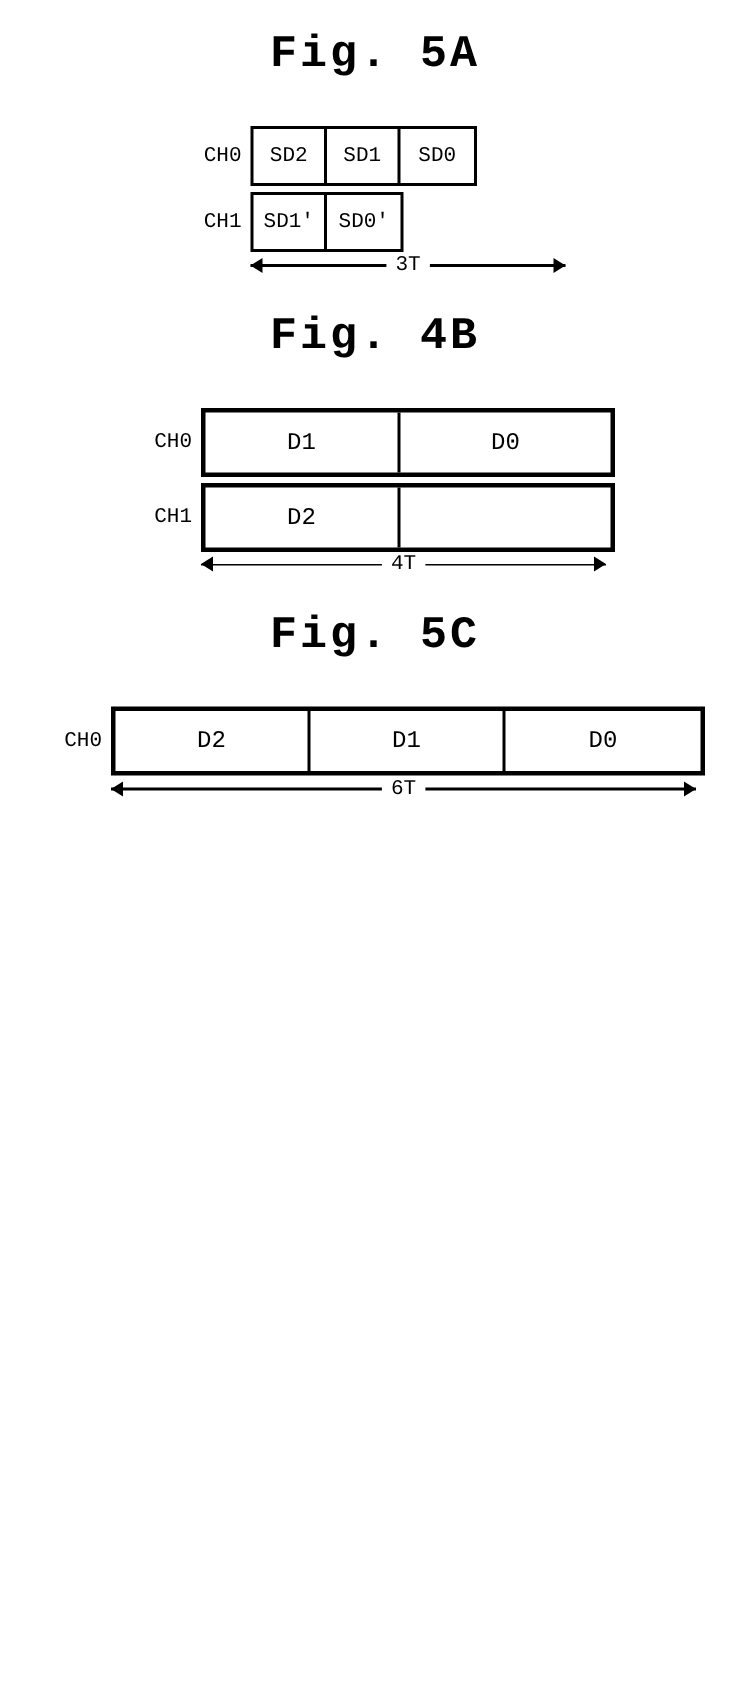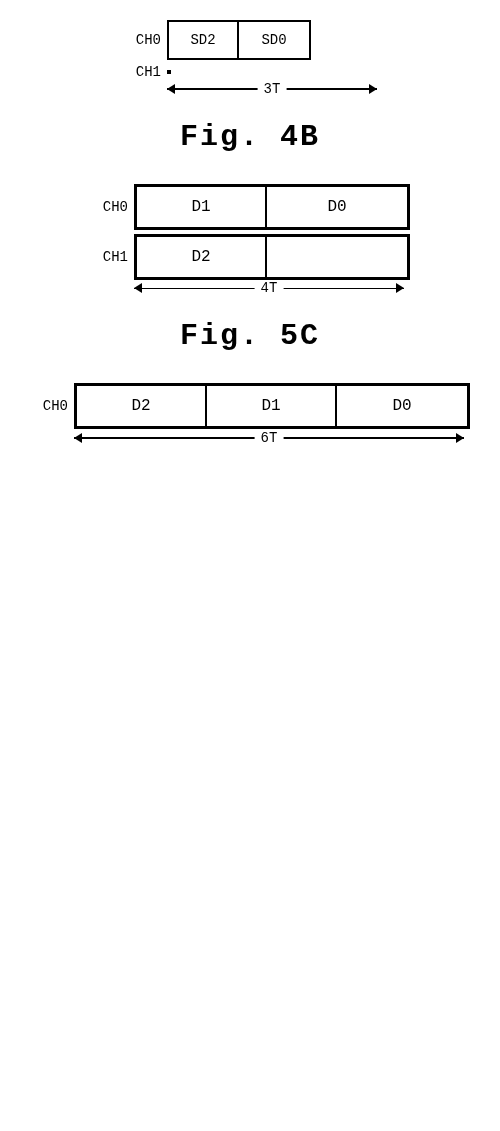--- a/index.html
+++ b/index.html
@@ -49,21 +49,21 @@
       margin-right: 6px;
       flex-shrink: 0;
     }
 
     
     .boxes-5a {
       display: flex;
       border: 2px solid #000;
     }
     .box-5a {
-      width: 70px;
+      width: 49px;
       height: 36px;
       border-right: 2px solid #000;
       display: flex;
       align-items: center;
       justify-content: center;
       font-size: 14px;
     }
     .box-5a:last-child {
       border-right: none;
     }
@@ -150,33 +150,37 @@
       transform: translateY(-50%);
       border-top: 5px solid transparent;
       border-bottom: 5px solid transparent;
       border-left: 8px solid #000;
     }
   </style>
 </head>
 <body>
 
 <div class="figure-section">
+  <div class="fig-title">Fig.  5A</div>
   <div class="diagram">
 
     <div class="channel-row">
       <span class="ch-label">CH0</span>
       <div class="boxes-5a">
         <div class="box-5a">SD2</div>
+        <div class="box-5a">SD1</div>
         <div class="box-5a">SD0</div>
       </div>
     </div>
 
     <div class="channel-row">
       <span class="ch-label">CH1</span>
       <div class="boxes-5a">
+        <div class="box-5a">SD1'</div>
+        <div class="box-5a">SD0'</div>
       </div>
     </div>
 
     <div class="arrow-row">
       <div class="arrow-container arrow-head-left arrow-head-right" style="width:210px; position:relative;">
         <div class="arrow-line" style="width:100%;"></div>
         <span class="arrow-label">3T</span>
       </div>
     </div>
   </div>

